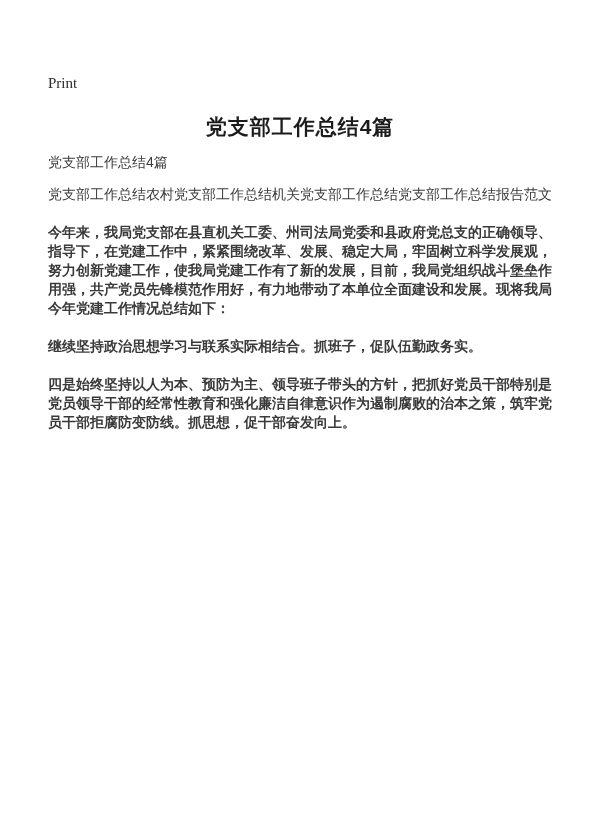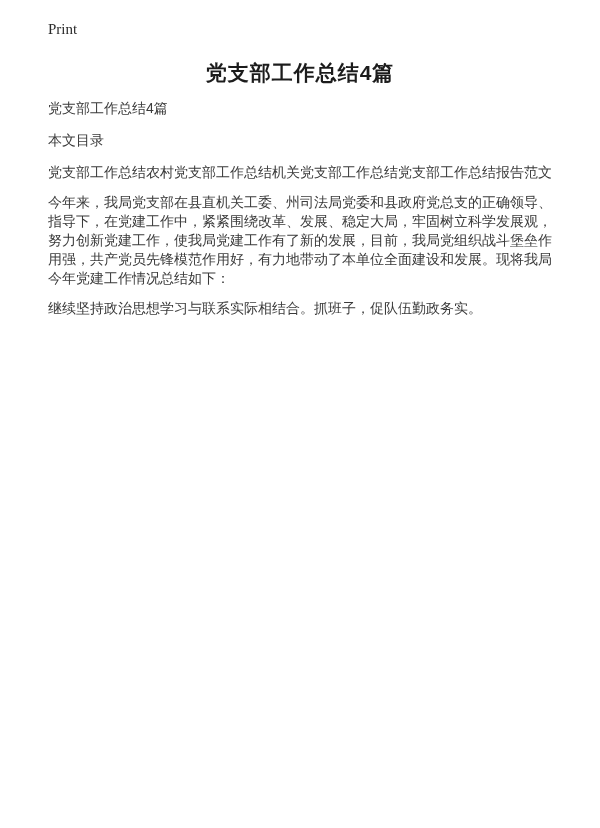--- a/index.html
+++ b/index.html
@@ -11,21 +11,21 @@
     width: 600px;
     height: 828px;
     overflow: hidden;
     font-family: "Liberation Sans", "DejaVu Sans", sans-serif;
     color: #3a3a3a;
   }
   .page {
     box-sizing: border-box;
     width: 600px;
     height: 698px;
-    padding: 20px 48px 0 48px;
+    padding: 74px 48px 0 48px;
     background: #ffffff;
   }
   .print-label {
     font-family: "Liberation Serif", "DejaVu Serif", serif;
     font-size: 15px;
     line-height: 18px;
     color: #2b2b2b;
     width: -moz-fit-content;
     width: fit-content;
     cursor: pointer;
@@ -39,40 +39,41 @@
     color: #1c1c1c;
     letter-spacing: 1px;
   }
   .line {
     margin: 13px 0 0 0;
     font-size: 14px;
     line-height: 19px;
     color: #3a3a3a;
   }
   .para {
-    margin: 11px 0 0 0;
+    margin: 19px 0 0 0;
     font-size: 14px;
     line-height: 19px;
     color: #3a3a3a;
     text-align: justify;
     text-justify: inter-ideograph;
     word-break: break-all;
+    font-weight: bold;
   }
 </style>
 </head>
 <body>
 
 <div class="page">
   <div class="print-label">Print</div>
 
   <h1 class="doc-title">党支部工作总结4篇</h1>
 
   <p class="line">党支部工作总结4篇</p>
 
-  <p class="line">本文目录</p>
 
   <p class="line">党支部工作总结农村党支部工作总结机关党支部工作总结党支部工作总结报告范文</p>
 
   <div id="paragraphs">
       <p class="para">今年来，我局党支部在县直机关工委、州司法局党委和县政府党总支的正确领导、指导下，在党建工作中，紧紧围绕改革、发展、稳定大局，牢固树立科学发展观，努力创新党建工作，使我局党建工作有了新的发展，目前，我局党组织战斗堡垒作用强，共产党员先锋模范作用好，有力地带动了本单位全面建设和发展。现将我局今年党建工作情况总结如下：</p>
       <p class="para">继续坚持政治思想学习与联系实际相结合。抓班子，促队伍勤政务实。</p>
+      <p class="para">四是始终坚持以人为本、预防为主、领导班子带头的方针，把抓好党员干部特别是党员领导干部的经常性教育和强化廉洁自律意识作为遏制腐败的治本之策，筑牢党员干部拒腐防变防线。抓思想，促干部奋发向上。</p>
     </div>
 </div>
 
 </body></html>

